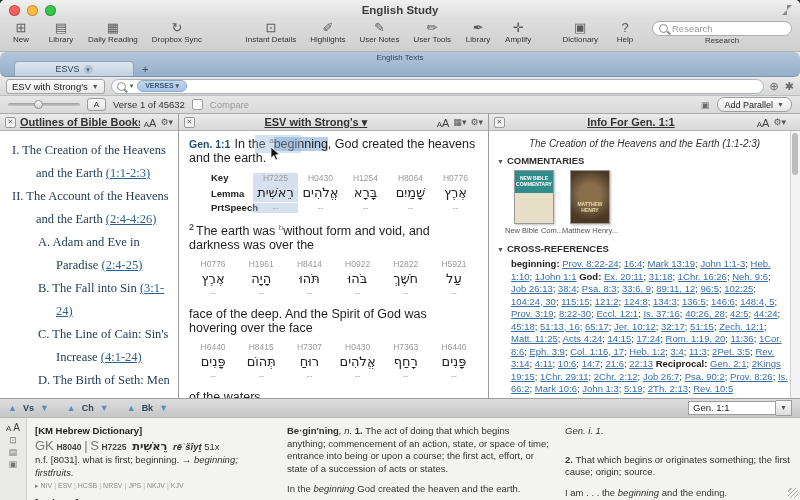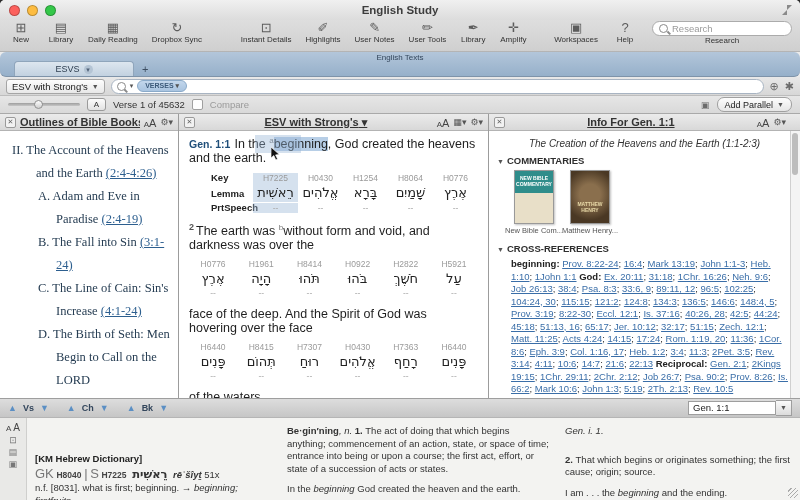--- a/index.html
+++ b/index.html
@@ -122,21 +122,21 @@
   .gotobtn{width:15px;height:14px;background:linear-gradient(#fafafa,#dcdcdc);border:1px solid #9e9e9e;border-left:none;font-size:7px;color:#555;text-align:center;line-height:14px;}
 
   
   .details{height:82px;flex:none;background:#f3f3f1;border-top:1px solid #b5b5b5;display:flex;position:relative;}
   .rail{width:26px;flex:none;background:#e9e9e7;border-right:1px solid #cfcfcd;display:flex;flex-direction:column;align-items:center;padding-top:4px;gap:3px;}
   .railAa{font-size:8px;color:#444;}
   .railAa b{font-size:10px;font-weight:normal;}
   .railico{font-size:9px;color:#777;line-height:9px;}
   .dcols{flex:1;display:flex;padding:7px 10px 4px 8px;gap:16px;min-width:0;}
   .dcol{font-size:9.5px;color:#333;line-height:12.5px;}
-  .dcol1{width:236px;flex:none;margin-top:28px;}
+  .dcol1{width:236px;flex:none;}
   .dcol2{width:262px;flex:none;}
   .dcol3{flex:1;}
   .dsrc{font-weight:bold;color:#222;}
   .gkline{margin-top:2px;white-space:nowrap;}
   .gkl{font-size:13px;color:#777;}
   .gknum{font-size:8.5px;font-weight:bold;color:#444;text-align:right;}
   .heb{font-family:"DejaVu Sans",sans-serif;font-size:11.5px;font-weight:bold;margin:0 3px;}
   .translit{font-style:italic;font-weight:bold;}
   .defline{margin-top:1px;}
   .versions{margin-top:1px;font-size:7px;color:#8a8a8a;}
@@ -205,21 +205,21 @@
         </div>
         <div class="tbtn">
           <span class="tbicon">✛</span>
           <span class="tblabel">Amplify</span>
         </div>
       </div>
     <div class="tb-spacer"></div>
     <div class="tbgroup" id="tb-right">
         <div class="tbtn">
           <span class="tbicon">▣</span>
-          <span class="tblabel">Workspaces</span>
+          <span class="tblabel">Dictionary</span>
         </div>
         <div class="tbtn">
           <span class="tbicon">?</span>
           <span class="tblabel">Help</span>
         </div>
       </div>
     <div class="tbsearchwrap">
       <div class="tbsearch">
         <span class="mag"></span>
         <span class="ph">Research</span>
@@ -278,22 +278,23 @@
     <div class="panel p-left">
       <div class="phead">
         <span class="closebox">✕</span>
         <span class="ptitle"><span>Outlines of Bible Books</span> ▾</span>
         <span class="ptools">
           <span class="fontAa"><span class="a1">A</span><span class="a2">A</span></span>
           <span class="pico">⚙▾</span>
         </span>
       </div>
       <div class="pbody outline" id="outline-list">
+          <div class="oitem o0"><span>I. The Creation of the Heavens and the Earth </span><a class="olink">(1:1-2:3)</a></div>
           <div class="oitem o0"><span>II. The Account of the Heavens and the Earth </span><a class="olink">(2:4-4:26)</a></div>
-          <div class="oitem o1"><span>A. Adam and Eve in Paradise </span><a class="olink">(2:4-19)</a></div>
+          <div class="oitem o1"><span>A. Adam and Eve in Paradise </span><a class="olink">(2:4-25)</a></div>
           <div class="oitem o1"><span>B. The Fall into Sin </span><a class="olink">(3:1-24)</a></div>
           <div class="oitem o1"><span>C. The Line of Cain: Sin's Increase </span><a class="olink">(4:1-24)</a></div>
           <div class="oitem o1"><span>D. The Birth of Seth: Men Begin to Call on the LORD </span></div>
         </div>
     </div>
 
     <div class="panel p-mid">
       <div class="phead">
         <span class="closebox">✕</span>
         <span class="ptitle"><span>ESV with Strong's</span> ▾</span>

